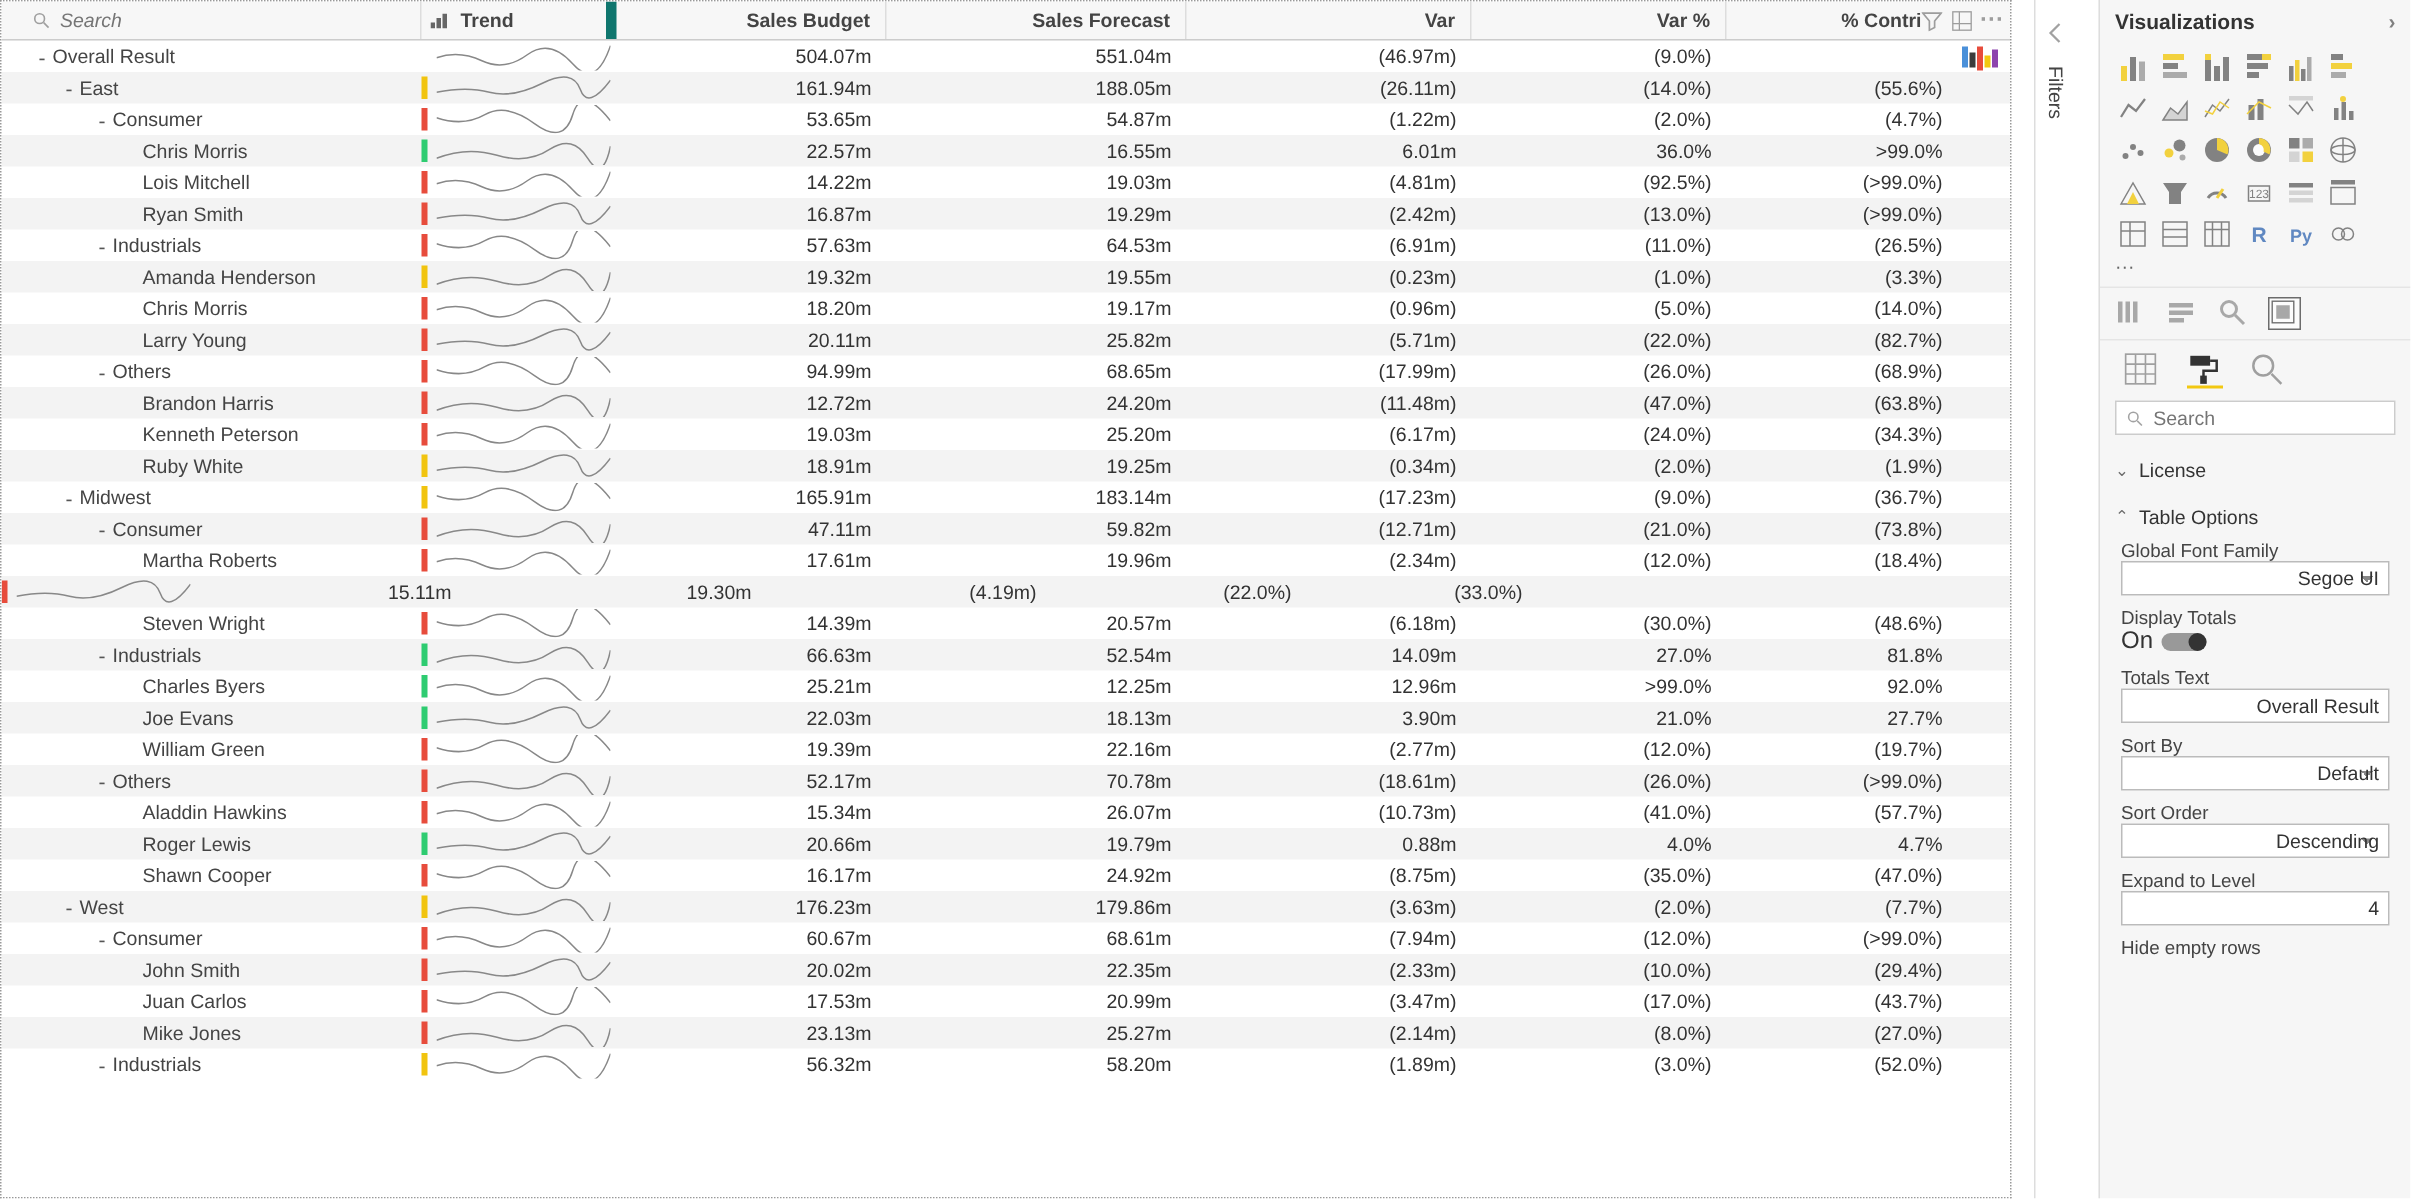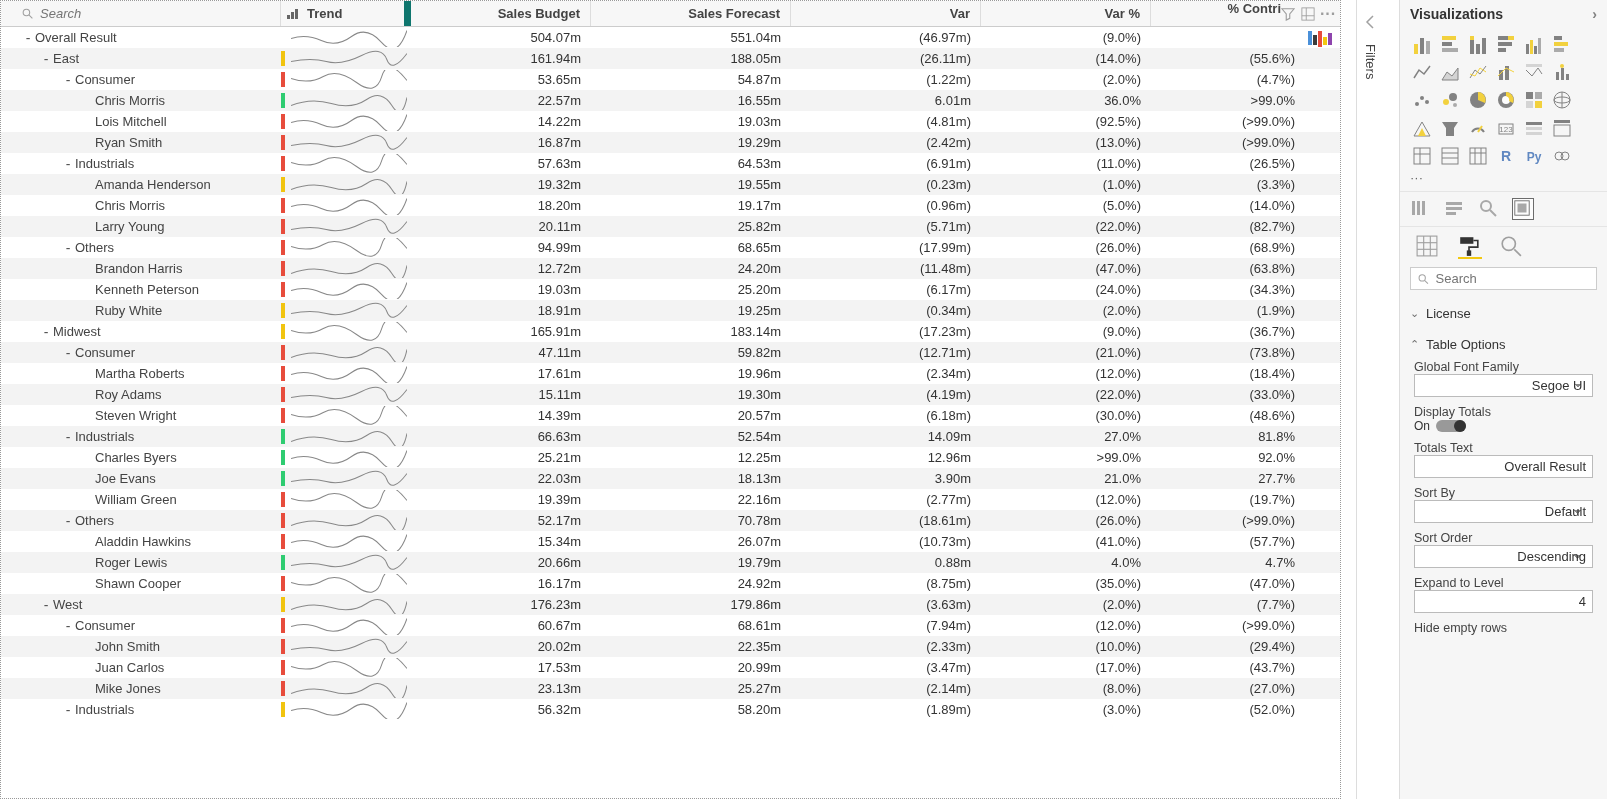--- a/index.html
+++ b/index.html
@@ -13,21 +13,21 @@
 .col-search { width: 280px; display: flex; align-items: center; padding-left: 20px; border-right: 1px solid #ddd; height: 100%; }
 .col-search svg { width: 13px; height: 13px; margin-right: 6px; opacity: 0.6; }
 .col-search input { border: none; background: transparent; outline: none; font-size: 13px; width: 180px; font-style: italic; color: #999; }
 .col-trend { width: 130px; padding-right: 10px; text-align: left; display:flex; align-items:center; gap:6px; border-right:7px solid #0f766e; height:100%; padding-left:6px; }
 .col-trend-h { width: 130px; }
 .col-num { text-align: right; padding-right: 10px; }
 .c-budget { width: 180px; border-right:1px solid #ddd; height:100%; display:flex; align-items:center; justify-content:flex-end; }
 .c-fc { width: 200px; border-right:1px solid #ddd; height:100%; display:flex; align-items:center; justify-content:flex-end; }
 .c-var { width: 190px; border-right:1px solid #ddd; height:100%; display:flex; align-items:center; justify-content:flex-end; }
 .c-varp { width: 170px; border-right:1px solid #ddd; height:100%; display:flex; align-items:center; justify-content:flex-end; }
-.c-contri { width: 170px; height:100%; display:flex; align-items:flex-start; justify-content:flex-end; padding-right: 40px; }
+.c-contri { width: 170px; height:100%; display:flex; align-items:center; justify-content:flex-end; padding-right: 40px; }
 
 .header-icons { position: absolute; right: 4px; top: 0; height: 26px; display: flex; align-items: center; gap: 4px; }
 .header-icons .hicon { width: 16px; height: 16px; opacity: 0.55; cursor: pointer; display:flex; align-items:center; justify-content:center; }
 
 .icon-row { position:absolute; right:8px; top:30px; display:flex; gap:1px;}
 .icon-row span { width:4px; height:16px; display:inline-block;}
 
 .table-body { flex: 1; overflow-y: auto; overflow-x: hidden; }
 .row { display: flex; height: 21px; align-items: center; }
 .row:nth-child(even) { background: #f3f3f3; }
@@ -437,24 +437,20 @@
           <div class="trend-cell"><svg viewBox="0 0 115 18">
               <path d="M0 10 Q15 5 30 12 T60 8 T90 14 T115 2"></path>
             </svg></div>
           <div class="num w-budget">17.61m</div>
           <div class="num w-fc">19.96m</div>
           <div class="num w-var">(2.34m)</div>
           <div class="num w-varp">(12.0%)</div>
           <div class="num w-contri">(18.4%)</div>
         </div>
         <div class="row">
-          <div class="name-cell indent3">
-            <span class="expander"></span>
-            <span class="label">Roy Adams</span>
-          </div>
           <div class="bar-cell">
             <div class="bar bar-red"></div>
           </div>
           <div class="trend-cell"><svg viewBox="0 0 115 18">
               <path d="M0 12 Q20 8 35 12 T70 6 T95 10 T115 4"></path>
             </svg></div>
           <div class="num w-budget">15.11m</div>
           <div class="num w-fc">19.30m</div>
           <div class="num w-var">(4.19m)</div>
           <div class="num w-varp">(22.0%)</div>
@@ -994,21 +990,21 @@
         <span>Table Options</span>
       </div>
       <div class="prop-body">
         <div>
           <div class="prop-label">Global Font Family</div>
           <select class="prop-select"><option>Segoe UI</option></select>
         </div>
         <div>
           <div class="prop-label">Display Totals</div>
           <div class="toggle">
-            <span style="font-size:12px;">On</span>
+            <span style="font-size:16px;">On</span>
             <div class="track">
                 <div class="knob"></div>
               </div>
           </div>
         </div>
         <div>
           <div class="prop-label">Totals Text</div>
           <input class="prop-input" value="Overall Result" style="">
         </div>
         <div>

